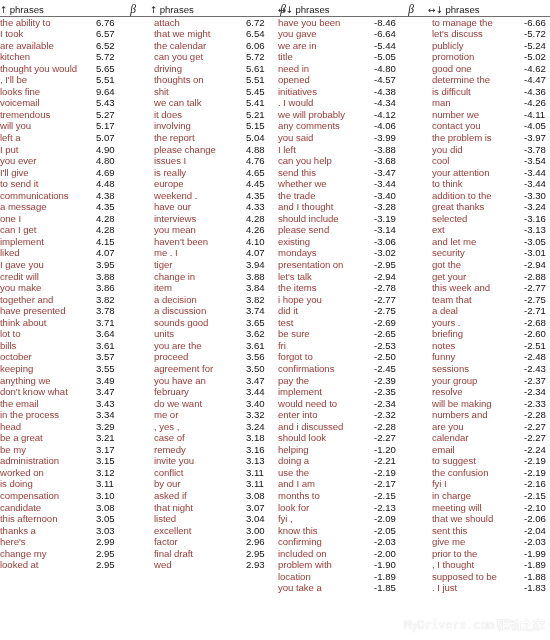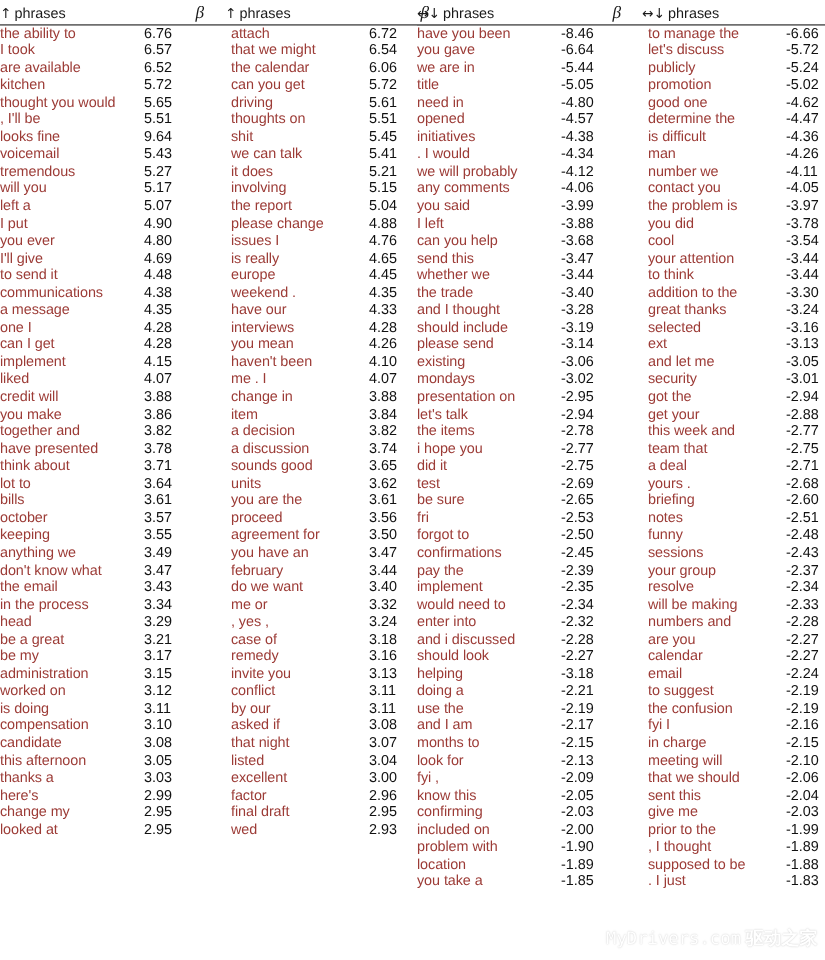--- a/index.html
+++ b/index.html
@@ -251,20 +251,26 @@
               <td class="phrase ind">haven't been</td>
               <td class="num">4.10</td>
             </tr>
             <tr>
               <td class="phrase">liked</td>
               <td class="num">4.07</td>
               <td class="phrase ind">me . I</td>
               <td class="num">4.07</td>
             </tr>
             <tr>
+              <td class="phrase">I gave you</td>
+              <td class="num">3.95</td>
+              <td class="phrase ind">tiger</td>
+              <td class="num">3.94</td>
+            </tr>
+            <tr>
               <td class="phrase">credit will</td>
               <td class="num">3.88</td>
               <td class="phrase ind">change in</td>
               <td class="num">3.88</td>
             </tr>
             <tr>
               <td class="phrase">you make</td>
               <td class="num">3.86</td>
               <td class="phrase ind">item</td>
               <td class="num">3.84</td>
@@ -645,21 +651,21 @@
               <td class="num">-2.27</td>
             </tr>
             <tr>
               <td class="phrase">should look</td>
               <td class="num">-2.27</td>
               <td class="phrase ind">calendar</td>
               <td class="num">-2.27</td>
             </tr>
             <tr>
               <td class="phrase">helping</td>
-              <td class="num">-3.18</td>
+              <td class="num">-1.20</td>
               <td class="phrase ind">email</td>
               <td class="num">-2.24</td>
             </tr>
             <tr>
               <td class="phrase">doing a</td>
               <td class="num">-2.21</td>
               <td class="phrase ind">to suggest</td>
               <td class="num">-2.19</td>
             </tr>
             <tr>

